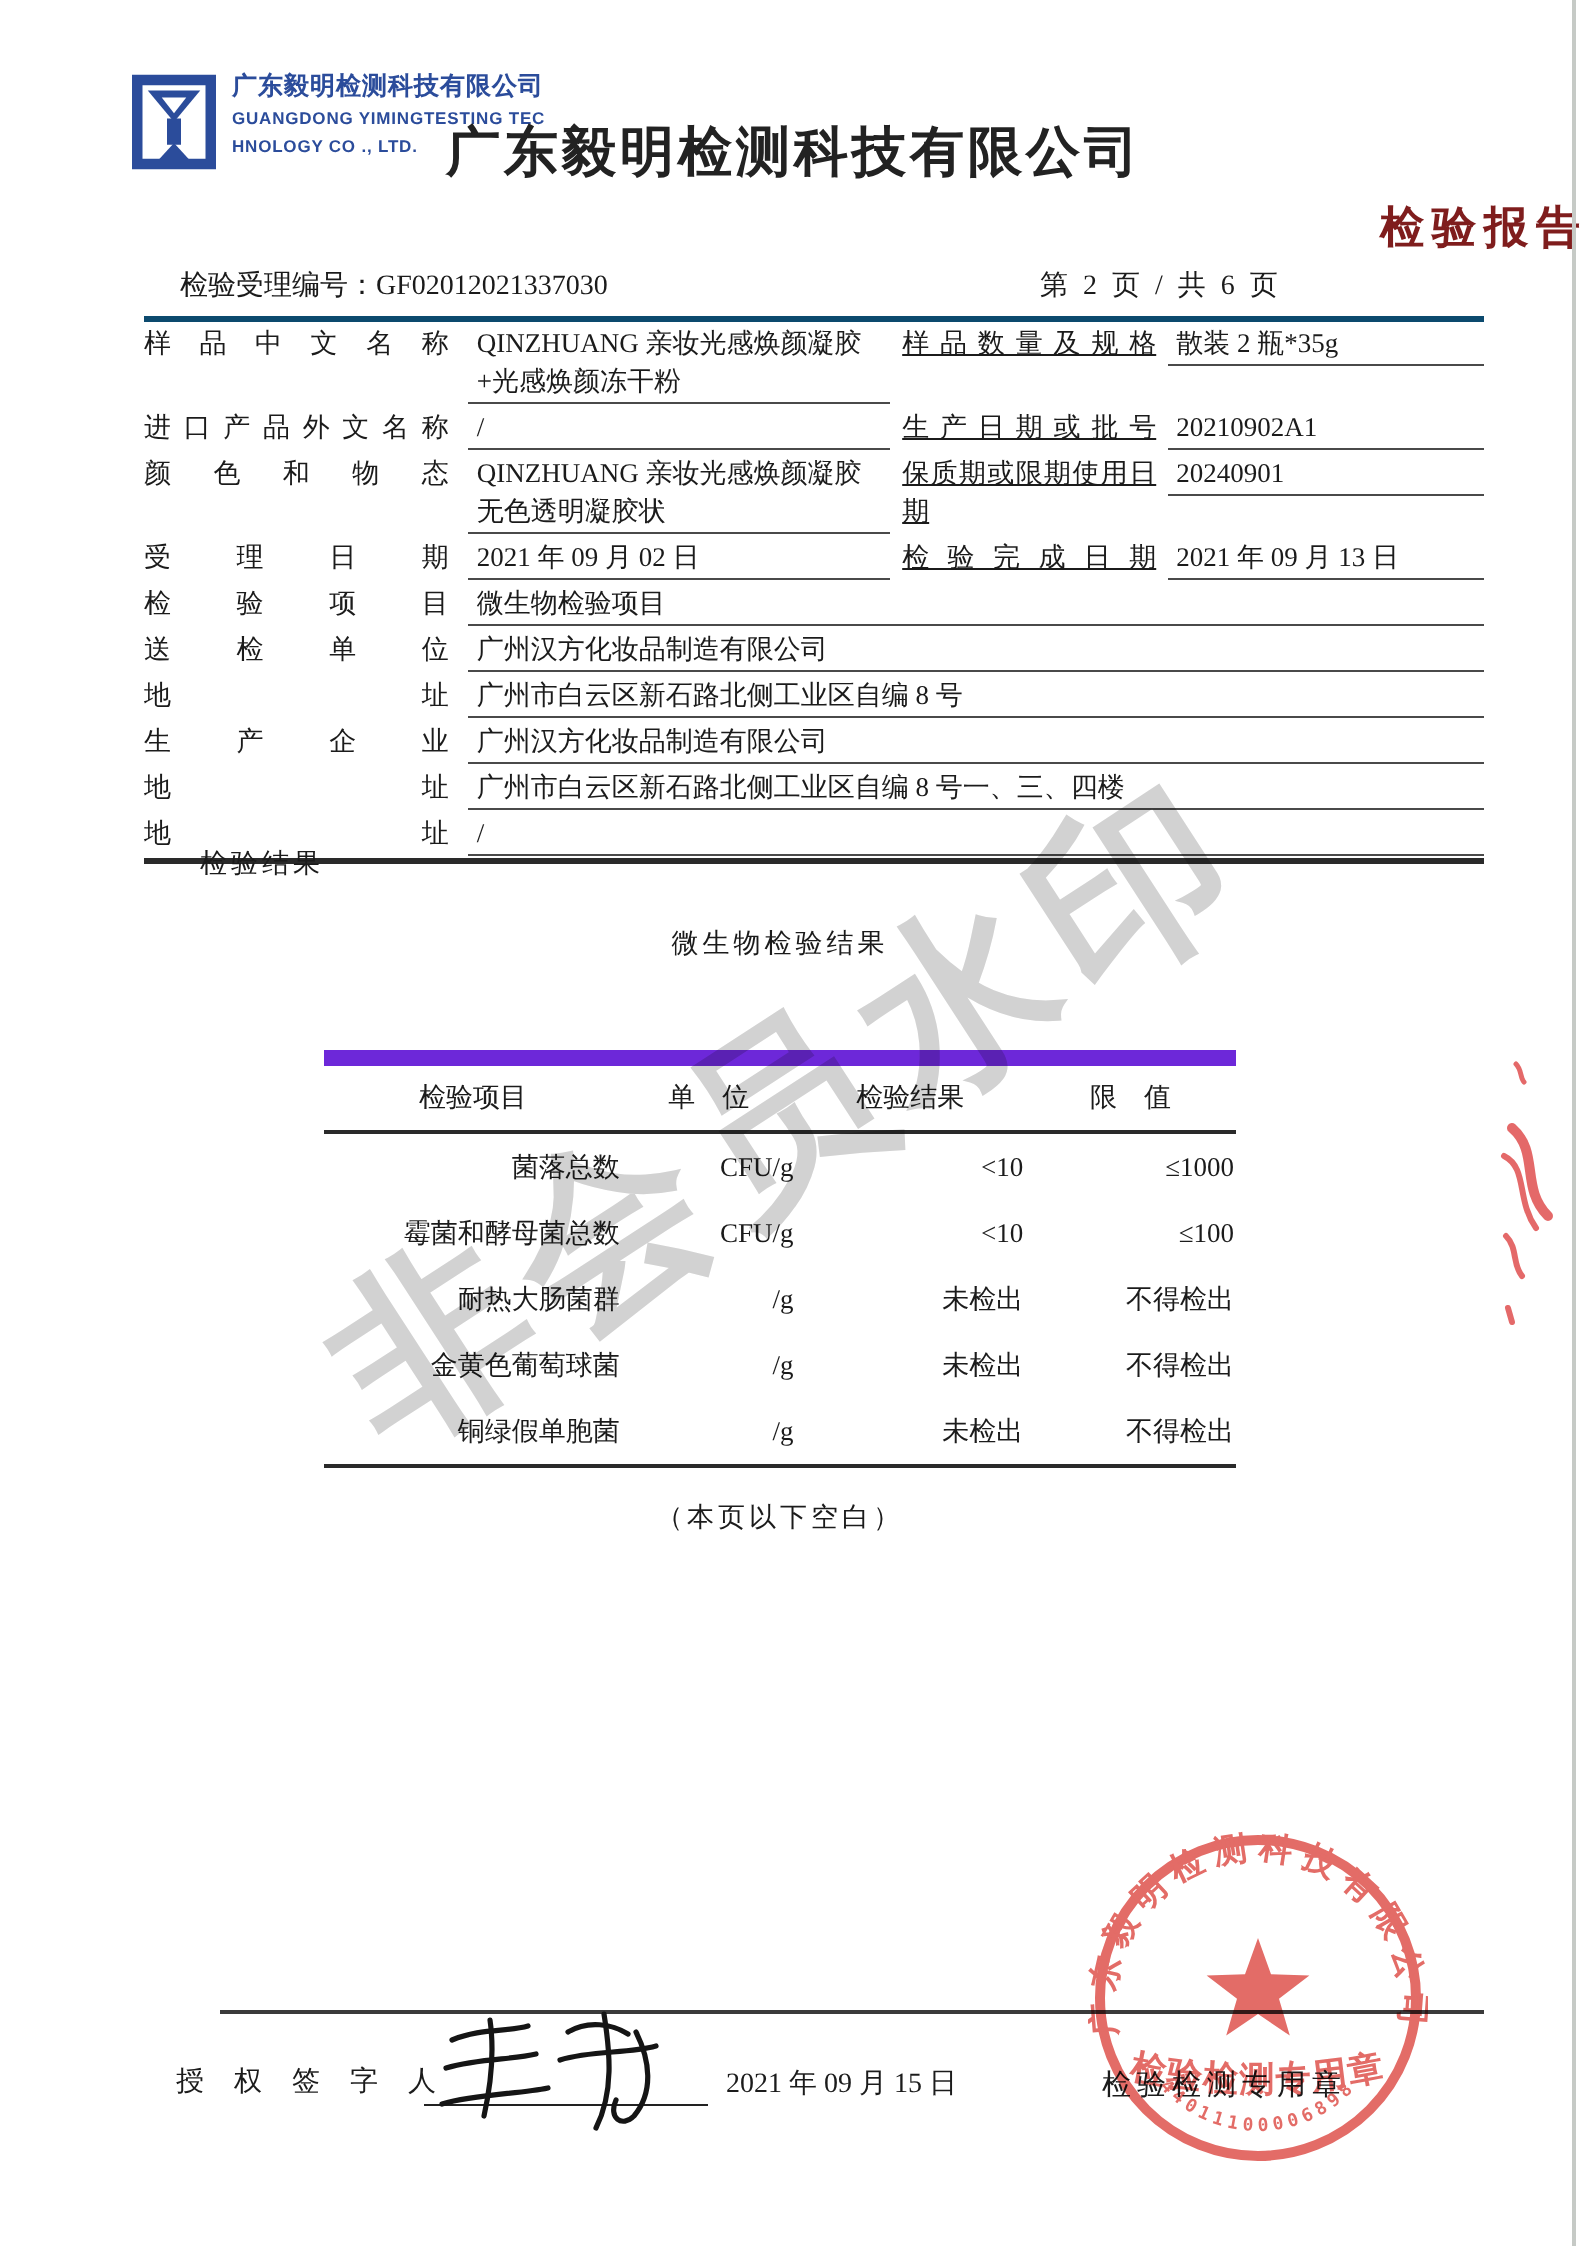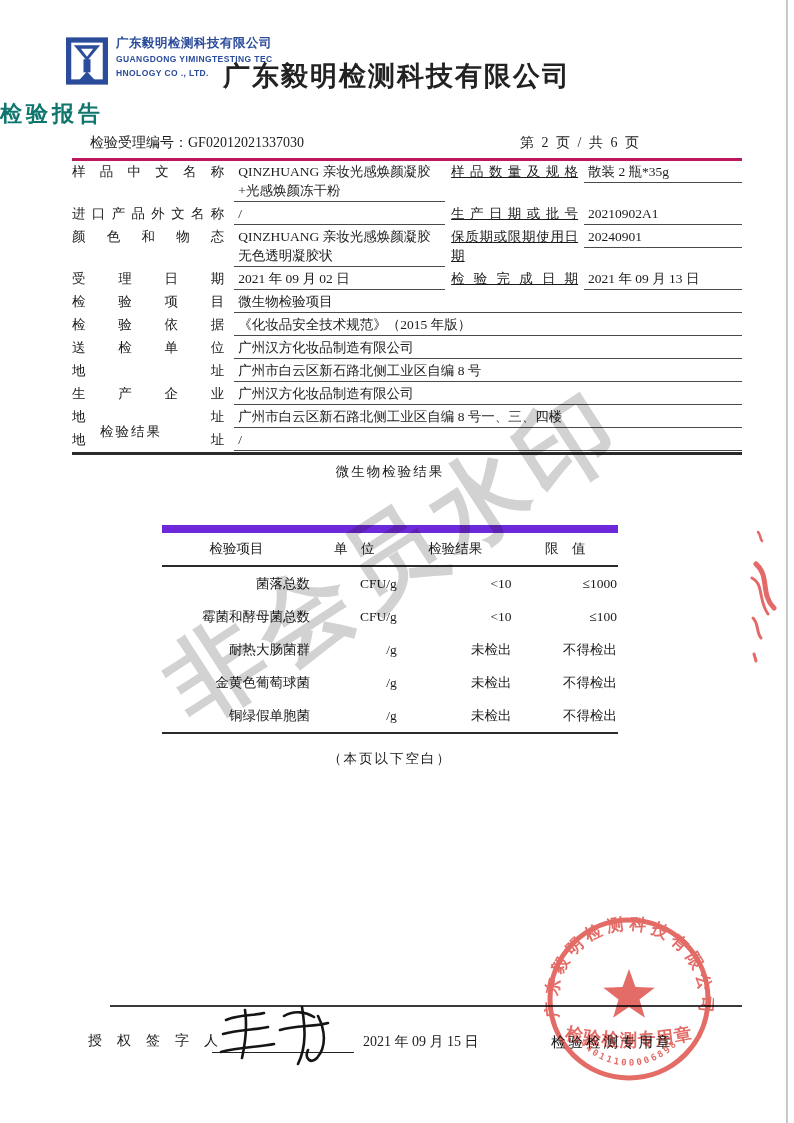--- a/index.html
+++ b/index.html
@@ -8,31 +8,31 @@
   
   .brand{position:absolute;left:66px;top:36px;display:flex;align-items:flex-start;}
   .brand .logo{width:42px;height:50px;flex:0 0 auto;}
   .brand .btxt{margin-left:8px;font-family:"Liberation Sans","DejaVu Sans",sans-serif;color:#2b4c9b;}
   .brand .cn{font-size:12.5px;font-weight:bold;letter-spacing:.5px;line-height:15px;}
   .brand .en{font-size:8.5px;font-weight:bold;letter-spacing:.4px;line-height:12px;margin-top:2px;}
   
   .doc-title{position:absolute;left:0;top:58px;width:794px;text-align:center;
              font-family:"Liberation Sans","DejaVu Sans",sans-serif;
              font-size:27px;font-weight:bold;letter-spacing:2px;color:#222;}
-  .doc-subtitle{position:absolute;left:0;top:99px;width:794px;text-align:left;
+  .doc-subtitle{position:absolute;left:0;top:99px;width:794px;text-align:right;
              font-family:"Liberation Sans","DejaVu Sans",sans-serif;
-             font-size:22px;font-weight:bold;letter-spacing:4px;color:#0f766e;}
+             font-size:22px;font-weight:bold;letter-spacing:4px;color:#7f1d1d;}
   
   .meta{position:absolute;left:0;top:134px;width:794px;font-size:14px;}
   .meta .no{position:absolute;left:90px;top:0;}
   .meta .pg{position:absolute;left:520px;top:0;letter-spacing:2px;}
   
   table{border-collapse:collapse;}
   .info-table{position:absolute;left:72px;top:158px;width:670px;
-              border-top:3px solid #be185d;border-bottom:3px solid #2a2a2a;}
+              border-top:3px solid #0c4a6e;border-bottom:3px solid #2a2a2a;}
   .info-table td{vertical-align:top;font-size:13.5px;line-height:19px;padding:1px 0 1px 0;}
   .info-table td.lbl{width:156px;text-align:justify;text-align-last:justify;padding-right:10px;}
   .info-table td.lbl2{width:130px;text-align:justify;text-align-last:justify;padding:1px 6px 1px 6px;text-decoration:underline;}
   .info-table td.val{width:214px;}
   .info-table td.val2{width:160px;}
   .info-table .u{border-bottom:1px solid #4a4a4a;min-height:19px;padding:0 2px 1px 4px;}
   
   .results-label{position:absolute;left:100px;top:423px;font-size:13.5px;letter-spacing:2px;}
   .results-wrap{position:absolute;left:162px;top:463px;width:456px;}
   .results-title{text-align:center;font-size:13.5px;letter-spacing:2px;margin-bottom:10px;}
@@ -146,28 +146,20 @@
             <div class="u">
               <div>2021 年 09 月 13 日</div>
             </div>
           </td>
         </tr>
         <tr>
           <td class="lbl">检 验 项 目</td>
           <td class="val" colspan="3">
             <div class="u">
               <div>微生物检验项目</div>
-            </div>
-          </td>
-        </tr>
-        <tr>
-          <td class="lbl">检 验 依 据</td>
-          <td class="val" colspan="3">
-            <div class="u">
-              <div>《化妆品安全技术规范》（2015 年版）</div>
             </div>
           </td>
         </tr>
         <tr>
           <td class="lbl">送 检 单 位</td>
           <td class="val" colspan="3">
             <div class="u">
               <div>广州汉方化妆品制造有限公司</div>
             </div>
           </td>

